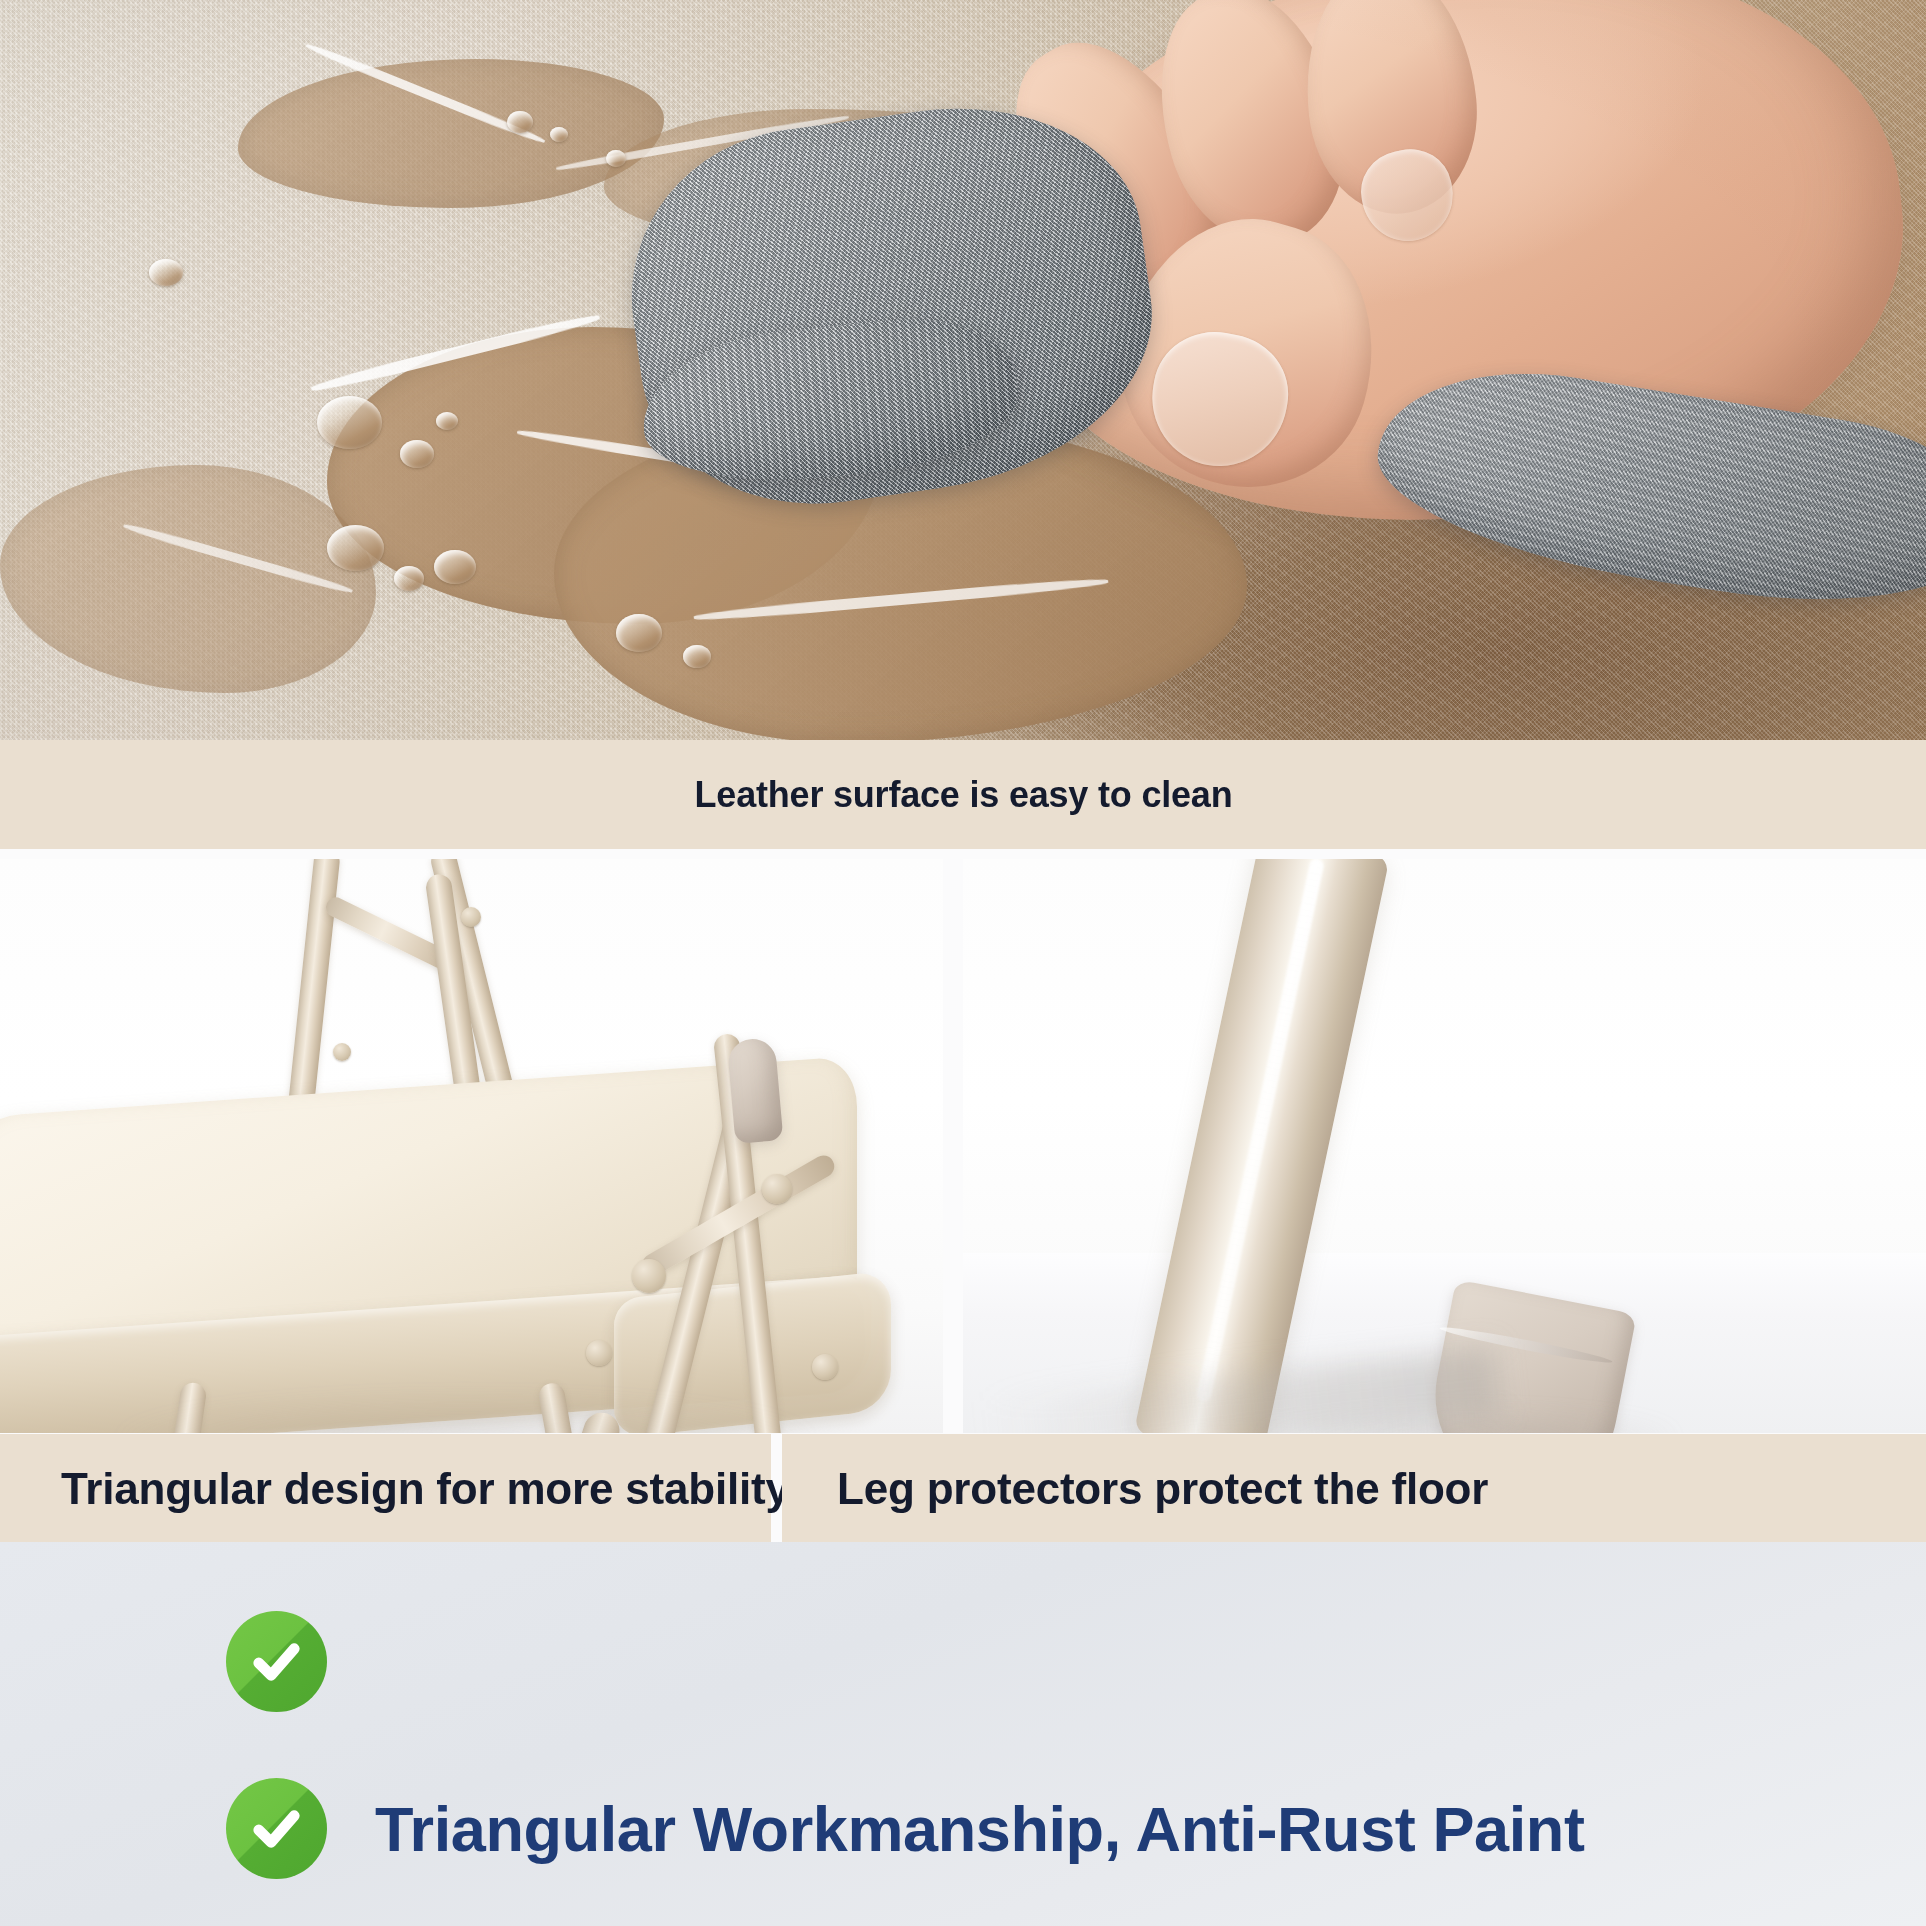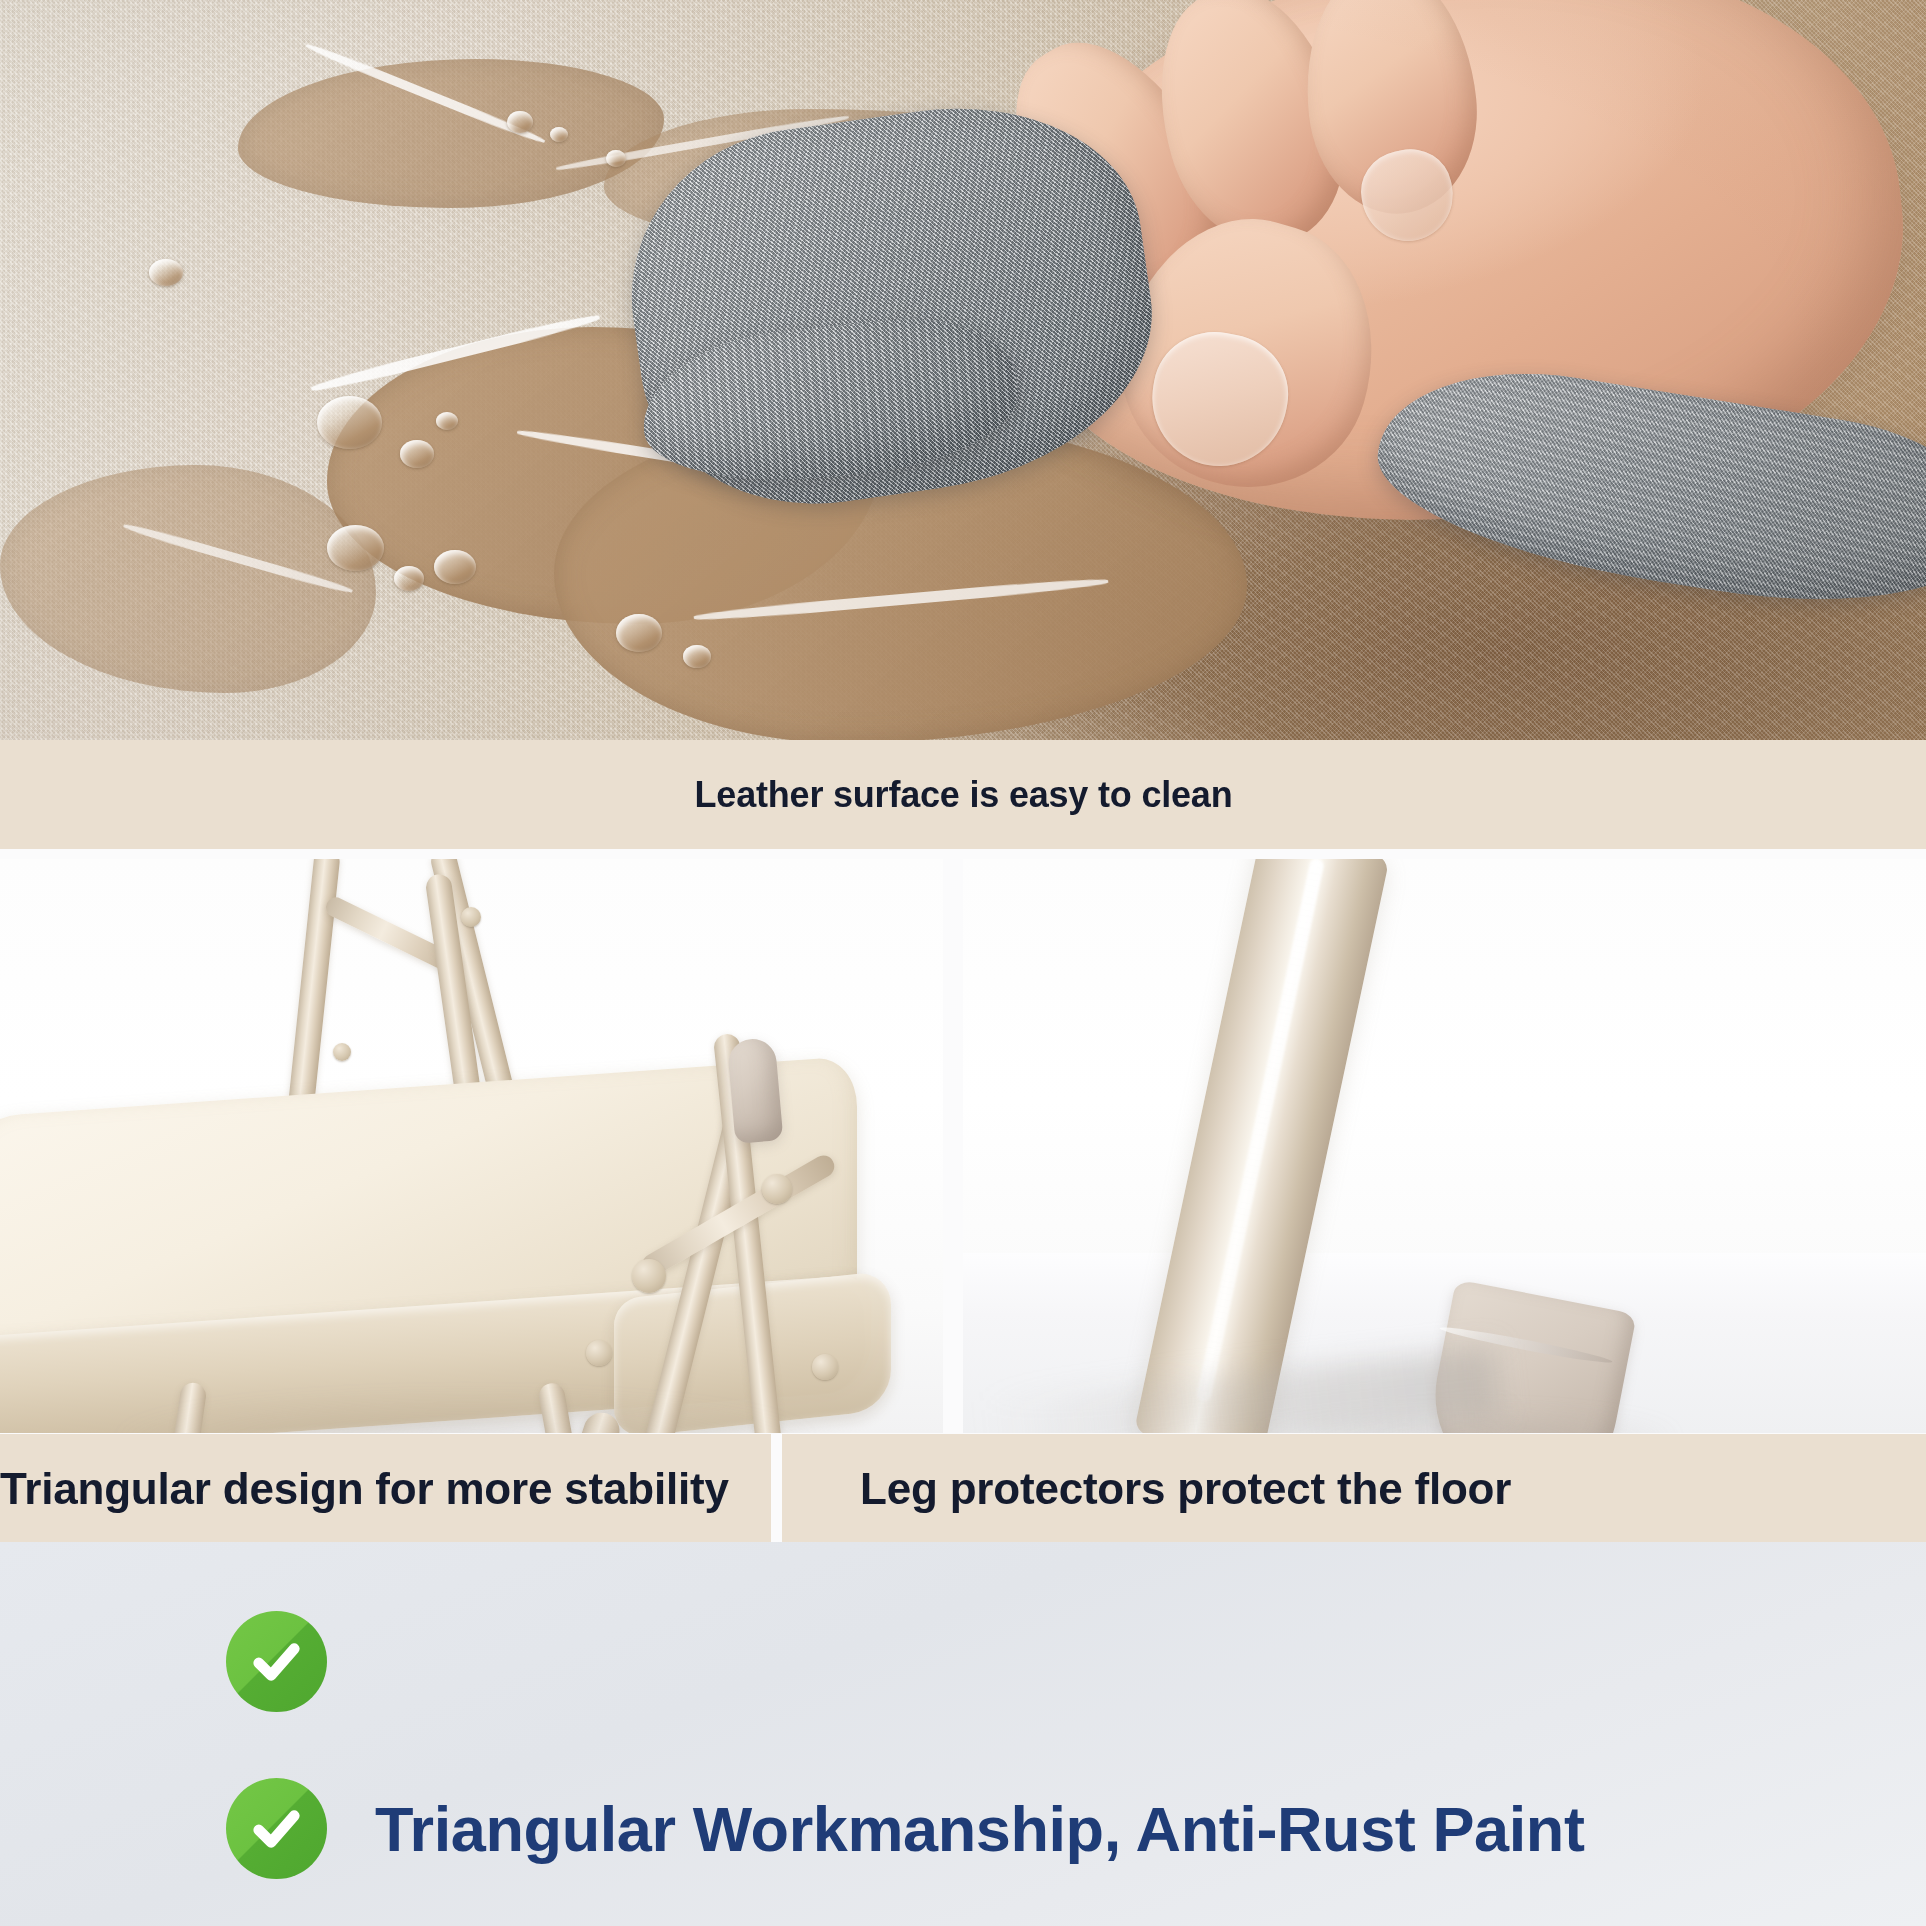--- a/index.html
+++ b/index.html
@@ -220,25 +220,25 @@
                 border-radius:18px 18px 73px 91px / 14px 14px 85px 95px;transform:rotate(11deg);"></div>
     <div style="position:absolute;left:475px;top:481px;width:176px;height:10px;border-radius:50%;
                 transform:rotate(11deg);background:linear-gradient(90deg,rgba(255,255,255,.7),rgba(170,158,148,.45));"></div>
 
     <div class="floor-shadow" style="left:297px;top:550px;width:416px;height:55px;opacity:.6;"></div>
 
     <div style="position:absolute;left:20px;top:515px;width:515px;height:69px;filter:blur(14px);transform:rotate(-6deg);
                 background:linear-gradient(90deg, rgba(255,255,255,0) 0%, rgba(186,182,178,.38) 62%, rgba(170,166,162,.45) 100%);"></div>
   </div>
 
-  <div class="cap-band" style="left:0;top:1434px;width:771px;height:109px;box-sizing:border-box;">
+  <div class="cap-band" style="left:0;top:1434px;width:771px;height:109px;padding-left:61px;box-sizing:border-box;">
     <span class="cap-text" style="font-size:44px;">Triangular design for more stability</span>
   </div>
 
-  <div class="cap-band" style="left:782px;top:1434px;width:1144px;height:109px;padding-left:78px;box-sizing:border-box;">
+  <div class="cap-band" style="left:782px;top:1434px;width:1144px;height:109px;padding-left:55px;box-sizing:border-box;">
     <span class="cap-text" style="font-size:44px;">Leg protectors protect the floor</span>
   </div>
 
   <div class="panel-bottom">
 
     <div class="bullet-row" style="left:226px;top:69px;">
       <span class="check-badge" style="width:101px;height:101px;">
         <svg width="61" height="61" viewBox="0 0 62 62" aria-hidden="true">
           <path d="M13 32.5 L25.5 45 L49 18" fill="none" stroke="#ffffff" stroke-width="11" stroke-linecap="round" stroke-linejoin="round"></path>
         </svg>

